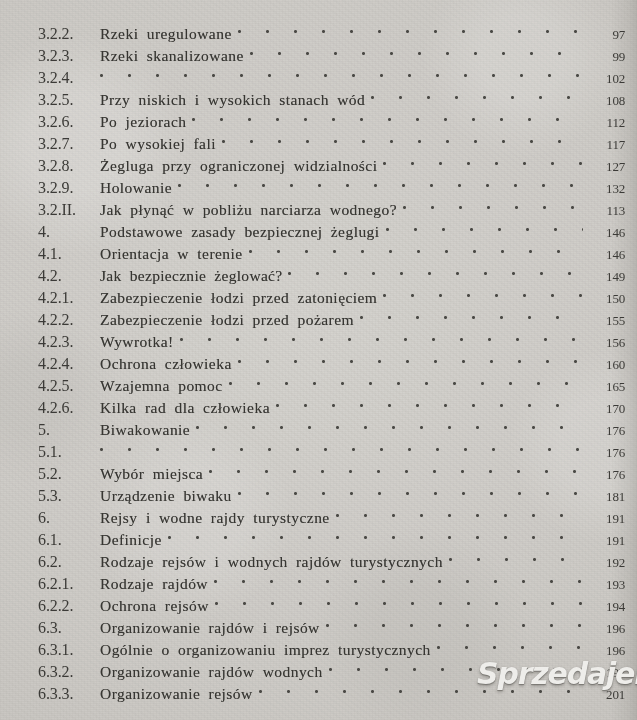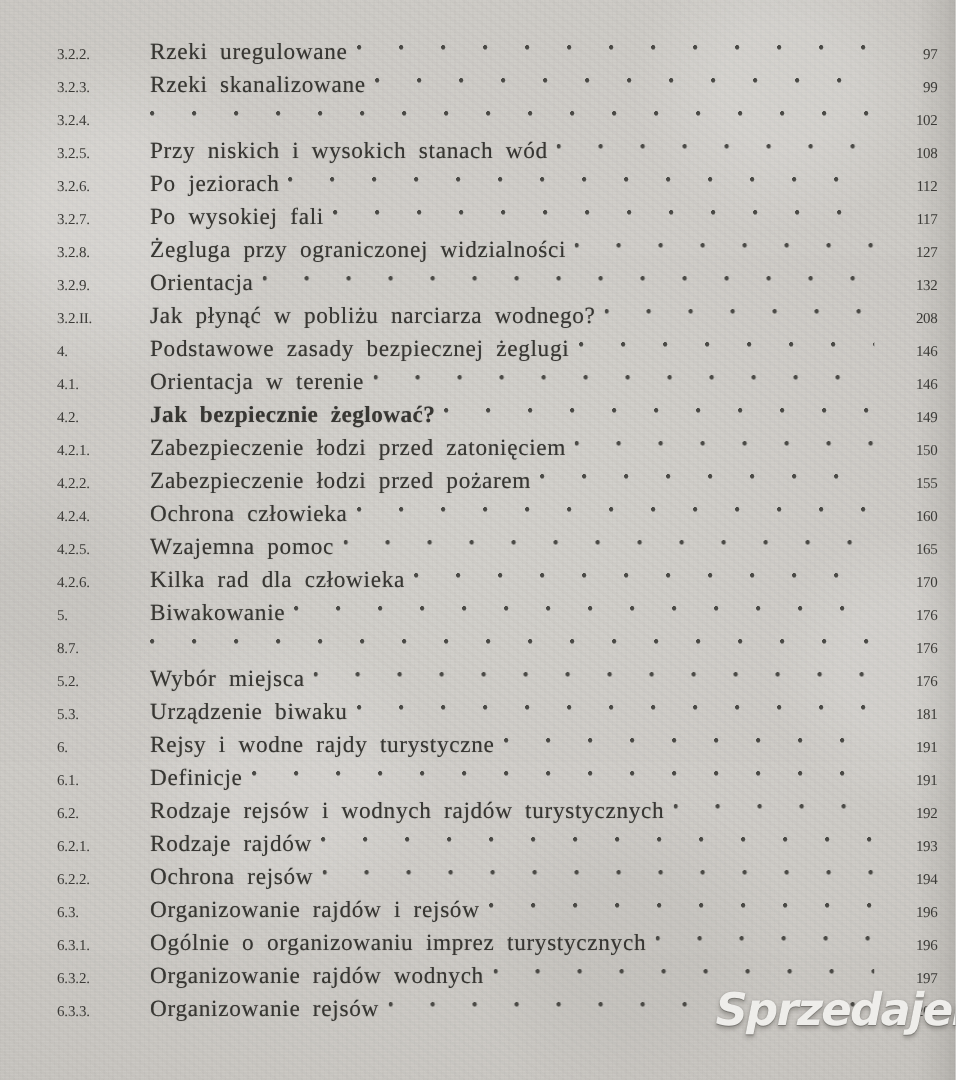--- a/index.html
+++ b/index.html
@@ -67,34 +67,34 @@
     line-height: 22px;
     font-size: 15.5px;
     color: #262522;
     letter-spacing: .2px;
     white-space: nowrap;
   }
   .num {
     width: 62px;
     flex: 0 0 62px;
     margin-left: 38px;
-    font-size: 10px;
+    font-size: 16px;
     letter-spacing: -0.1px;
     color: #2b2a27;
   }
   .title {
     flex: 0 0 auto;
     padding-right: 6px;
     word-spacing: 4px;
     letter-spacing: .45px;
     text-shadow: 0 0 .6px rgba(40,39,36,.5);
     text-align: center;
   }
   .row.bold .title {
-    font-weight: bold;
+    font-weight: normal;
     letter-spacing: .3px;
   }
   .leader {
     flex: 1 1 auto;
     overflow: hidden;
     height: 22px;
     position: relative;
   }
   .leader::after {
     content: "";
@@ -105,21 +105,21 @@
     background-image: radial-gradient(circle at 1.5px 1.5px, #2f2e2b 0 1.3px, rgba(0,0,0,0) 1.6px);
     background-size: 28px 3px;
     background-repeat: repeat-x;
     opacity: .92;
   }
   .page {
     flex: 0 0 42px;
     width: 42px;
     text-align: right;
     padding-right: 12px;
-    font-size: 10px;
+    font-size: 13px;
     letter-spacing: -0.2px;
     color: #2b2a27;
   }
 
   
   #watermark {
     position: absolute;
     left: 477px;
     top: 659px;
     display: flex;
@@ -194,29 +194,29 @@
       <span class="page">117</span>
     </div>
     <div class="row">
       <span class="num">3.2.8.</span>
       <span class="title">Żegluga przy ograniczonej widzialności</span>
       <span class="leader"></span>
       <span class="page">127</span>
     </div>
     <div class="row">
       <span class="num">3.2.9.</span>
-      <span class="title">Orientacja</span>
+      <span class="title">Holowanie</span>
       <span class="leader"></span>
       <span class="page">132</span>
     </div>
     <div class="row">
       <span class="num">3.2.II.</span>
       <span class="title">Jak płynąć w pobliżu narciarza wodnego?</span>
       <span class="leader"></span>
-      <span class="page">208</span>
+      <span class="page">113</span>
     </div>
     <div class="row">
       <span class="num">4.</span>
       <span class="title">Podstawowe zasady bezpiecznej żeglugi</span>
       <span class="leader"></span>
       <span class="page">146</span>
     </div>
     <div class="row">
       <span class="num">4.1.</span>
       <span class="title">Orientacja w terenie</span>
@@ -235,20 +235,26 @@
       <span class="leader"></span>
       <span class="page">150</span>
     </div>
     <div class="row">
       <span class="num">4.2.2.</span>
       <span class="title">Zabezpieczenie łodzi przed pożarem</span>
       <span class="leader"></span>
       <span class="page">155</span>
     </div>
     <div class="row">
+      <span class="num">4.2.3.</span>
+      <span class="title">Wywrotka!</span>
+      <span class="leader"></span>
+      <span class="page">156</span>
+    </div>
+    <div class="row">
       <span class="num">4.2.4.</span>
       <span class="title">Ochrona człowieka</span>
       <span class="leader"></span>
       <span class="page">160</span>
     </div>
     <div class="row">
       <span class="num">4.2.5.</span>
       <span class="title">Wzajemna pomoc</span>
       <span class="leader"></span>
       <span class="page">165</span>
@@ -259,21 +265,21 @@
       <span class="leader"></span>
       <span class="page">170</span>
     </div>
     <div class="row">
       <span class="num">5.</span>
       <span class="title">Biwakowanie</span>
       <span class="leader"></span>
       <span class="page">176</span>
     </div>
     <div class="row">
-      <span class="num">8.7.</span>
+      <span class="num">5.1.</span>
       <span class="leader"></span>
       <span class="page">176</span>
     </div>
     <div class="row">
       <span class="num">5.2.</span>
       <span class="title">Wybór miejsca</span>
       <span class="leader"></span>
       <span class="page">176</span>
     </div>
     <div class="row">

